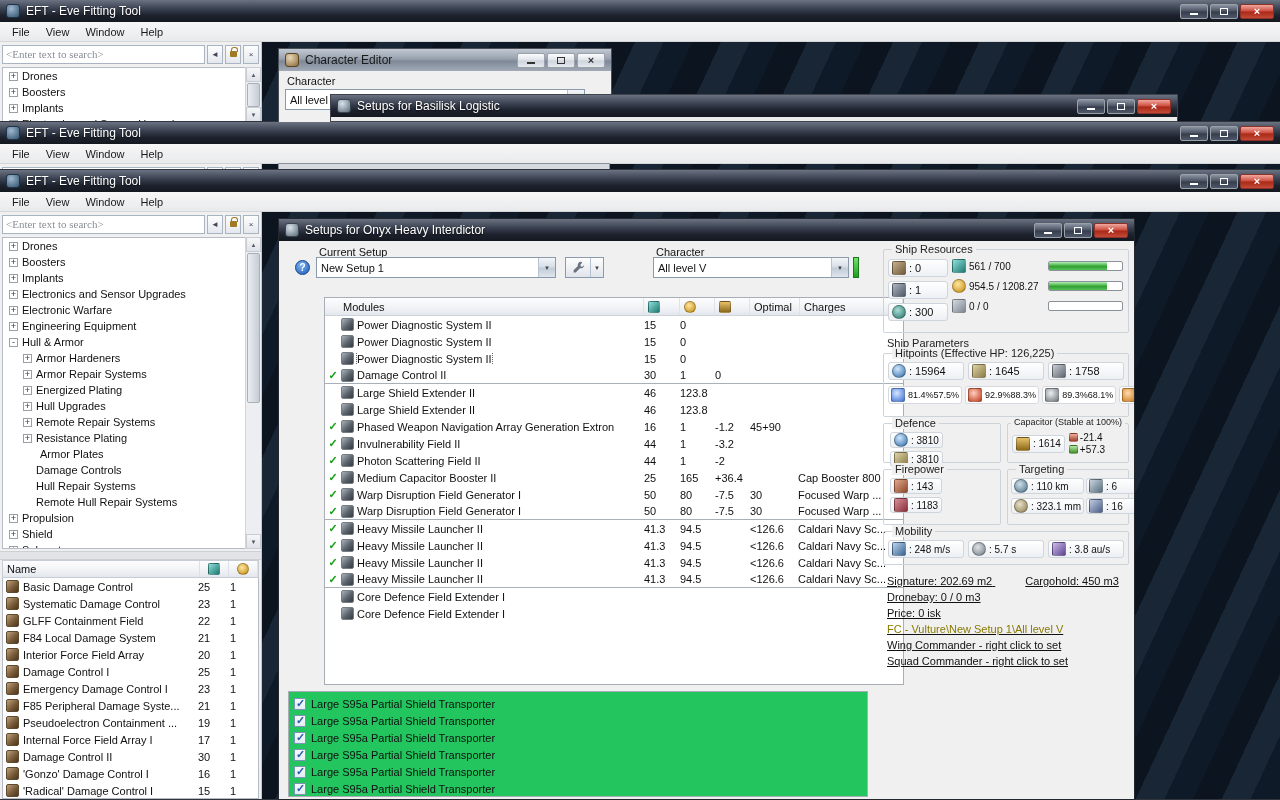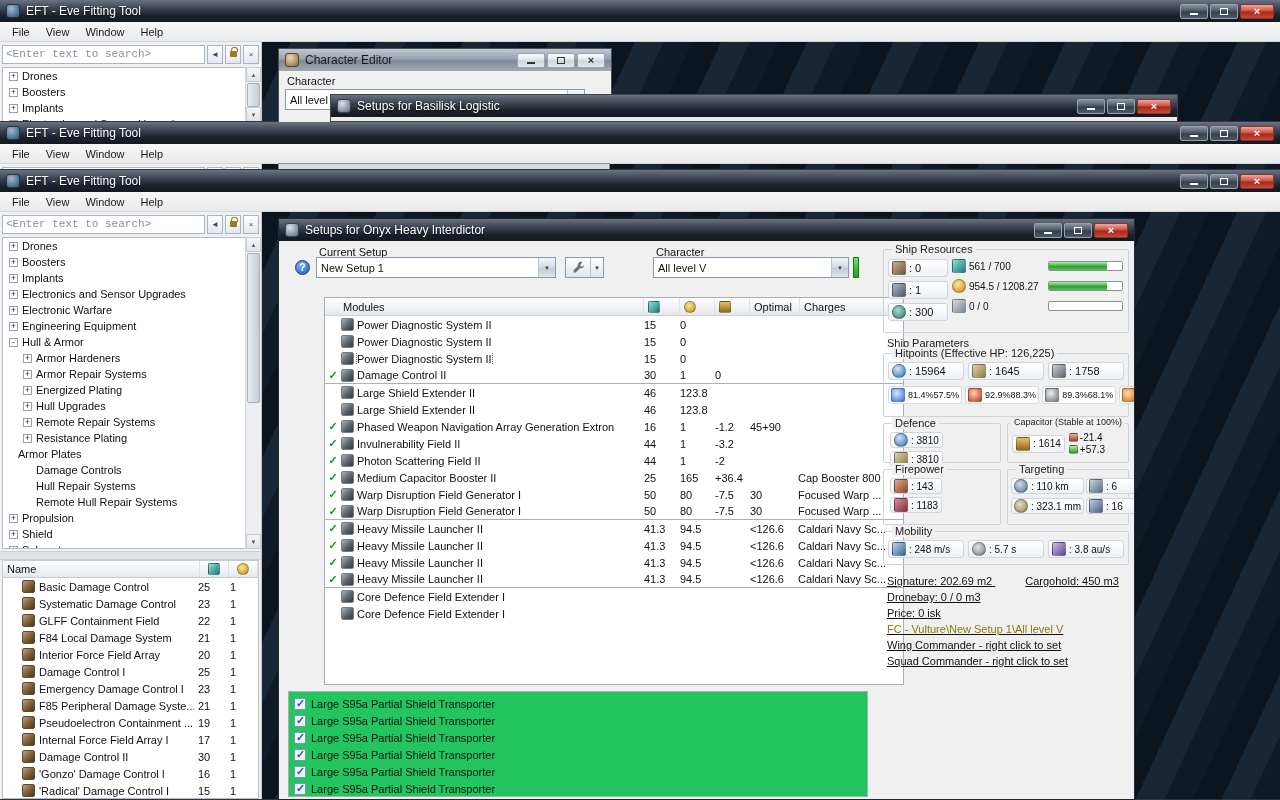--- a/index.html
+++ b/index.html
@@ -32,21 +32,21 @@
 .menubar{height:20px;background:linear-gradient(180deg,#f7f7f8,#e9eaec);border-bottom:1px solid #d4d6da;
   display:flex;align-items:center;padding-left:4px;}
 .mitem{padding:3px 8px;color:#1a1a1a;}
 .winbody{position:absolute;top:42px;left:0;right:0;bottom:0;}
 .lpanel{position:absolute;left:0;top:0;bottom:0;width:262px;background:#f0f0f0;border-right:1px solid #c4c8ce;}
 .mdi{position:absolute;left:262px;top:0;right:0;bottom:0;
   background:repeating-linear-gradient(115deg,#0c141f 0 26px,#182636 26px 52px,#0f1a28 52px 78px);}
 
 
 .searchrow{position:absolute;top:2px;left:2px;right:2px;height:20px;display:flex;gap:2px;align-items:center;}
-.searchbox{flex:1;height:19px;border:1px solid #a9b4c2;font-size:11px;padding:0 3px;color:#222;font-family:Liberation Mono, monospace;}
+.searchbox{flex:1;height:19px;border:1px solid #a9b4c2;font-size:11px;padding:0 3px;color:#222;font-family:Liberation Serif, serif;}
 .searchbox::placeholder{color:#8a8f96;}
 .sqbtn{width:16px;height:19px;flex:none;border:1px solid #a9b4c2;background:linear-gradient(180deg,#fdfdfd,#e4e8ee);
   font-size:8px;display:flex;align-items:center;justify-content:center;color:#445;}
 .lockicon{width:7px;height:6px;background:#a07a22;border-radius:1px;position:relative;display:inline-block;}
 .lockicon::before{content:"";position:absolute;top:-4px;left:1px;width:5px;height:4px;border:1px solid #a07a22;border-bottom:none;border-radius:3px 3px 0 0;}
 
 
 .treebox{position:absolute;left:2px;width:244px;background:#fff;border:1px solid #b5bcc7;overflow:hidden;}
 #w1 .treebox{top:25px;height:55px;}
 #w3 .treebox{top:25px;height:312px;}
@@ -58,21 +58,21 @@
 #w3 .sb-v{top:25px;height:312px;}
 .sb-btn{position:absolute;left:0;right:0;height:15px;display:flex;align-items:center;justify-content:center;
   font-size:6px;color:#556;background:linear-gradient(180deg,#f5f6f7,#dfe3e8);border:1px solid #c8ccd2;}
 .sb-btn.up{top:0;} .sb-btn.down{bottom:0;}
 .sb-thumb{position:absolute;left:1px;right:1px;border-radius:2px;background:linear-gradient(90deg,#eaedf1,#c6cdd6);border:1px solid #a8b0ba;}
 .split{position:absolute;left:0;right:0;top:339px;height:9px;background:#e2e3e6;border-top:1px solid #cccfd4;border-bottom:1px solid #cccfd4;}
 .lhead{position:absolute;top:348px;left:2px;right:2px;height:18px;display:flex;align-items:center;
   background:linear-gradient(180deg,#fdfdfe,#f0f2f5 60%,#e3e7ed);border:1px solid #c6ccd4;font-size:11px;}
 .lh-name{flex:1;padding-left:4px;border-right:1px solid #dde1e7;height:100%;display:flex;align-items:center;}
 .lh-ic{width:29px;height:100%;display:flex;align-items:center;justify-content:center;border-right:1px solid #dde1e7;}
-.lrows{position:absolute;top:366px;left:2px;right:2px;bottom:0;background:#fff;border:1px solid #b5bcc7;border-top:none;overflow:hidden;padding-left:16px;}
+.lrows{position:absolute;top:366px;left:2px;right:2px;bottom:0;background:#fff;border:1px solid #b5bcc7;border-top:none;overflow:hidden;}
 .lrow{height:17px;display:flex;align-items:center;gap:4px;padding-left:3px;}
 .lr-name{flex:1;white-space:nowrap;overflow:hidden;}
 .lr-v{width:28px;flex:none;}
 .modicon{width:13px;height:13px;flex:none;border-radius:2px;border:1px solid #767d85;
   background:linear-gradient(135deg,#aab2bc,#5a626c 55%,#333a42);}
 .modicon.brown{background:linear-gradient(135deg,#c0a080,#7a5c38 55%,#4a3620);border-color:#5e4a2e;}
 
 
 #charedit{position:absolute;left:278px;top:48px;width:334px;height:90px;z-index:2;background:#f0f0f0;border:1px solid #4a4f57;overflow:hidden;}
 #charedit .tbar{background:linear-gradient(180deg,#c2c9d3,#98a1ae 45%,#7e8897 55%,#a2aab6);color:#1a1a1a;}
@@ -441,21 +441,21 @@
             <div class="titem" style="padding-left: 20px;">
               <span class="exp has">+</span>
               <span>Remote Repair Systems</span>
             </div>
 
             <div class="titem" style="padding-left: 20px;">
               <span class="exp has">+</span>
               <span>Resistance Plating</span>
             </div>
 
-            <div class="titem" style="padding-left: 2px;">
+            <div class="titem" style="padding-left: 24px;">
               <span class="exp"></span>
               <span>Armor Plates</span>
             </div>
 
             <div class="titem" style="padding-left: 20px;">
               <span class="exp"></span>
               <span>Damage Controls</span>
             </div>
 
             <div class="titem" style="padding-left: 20px;">

